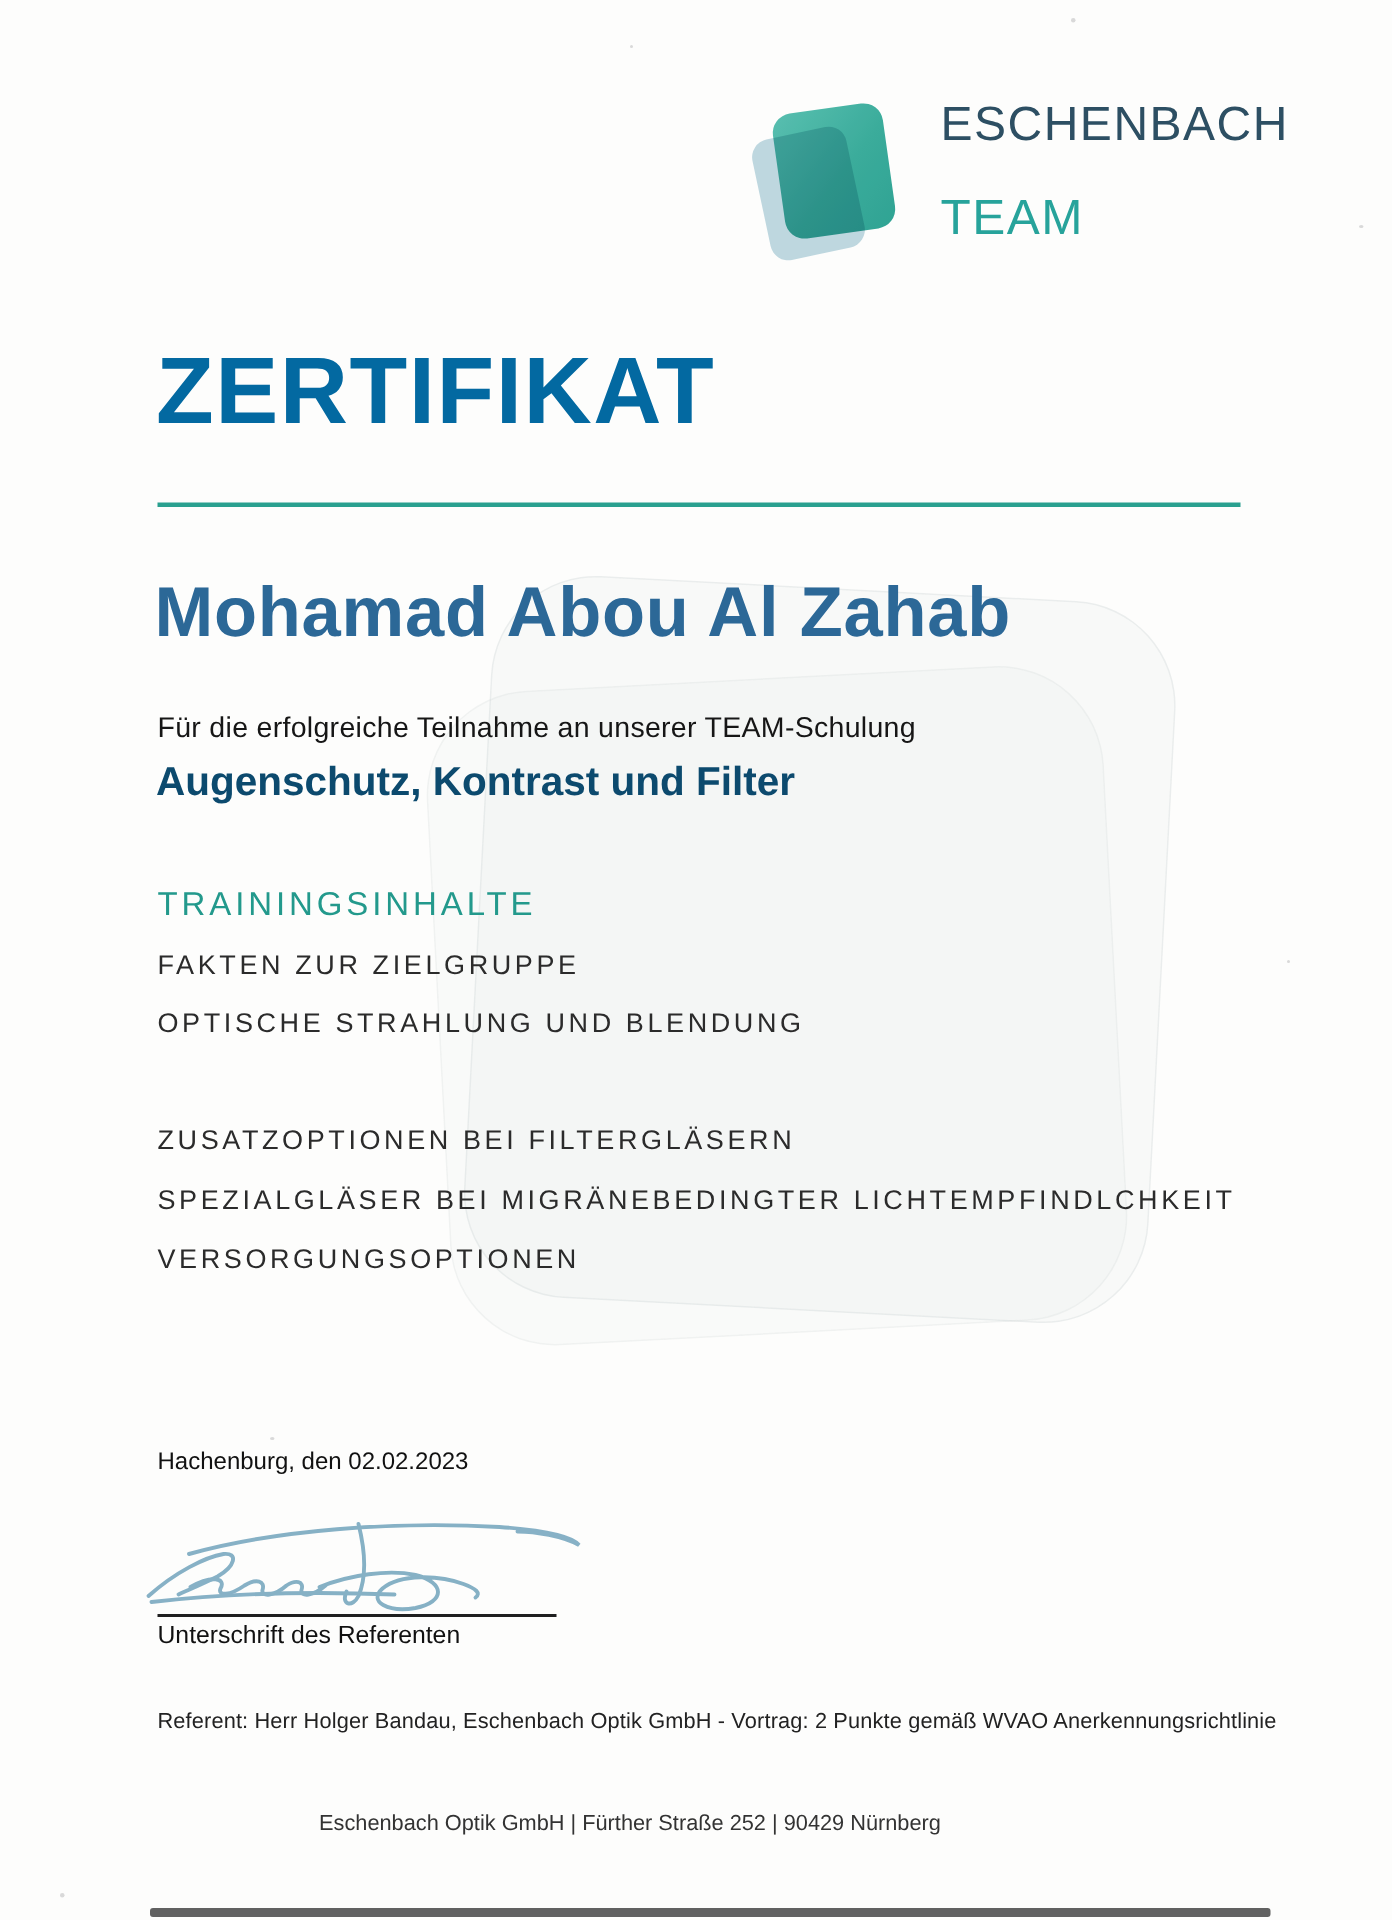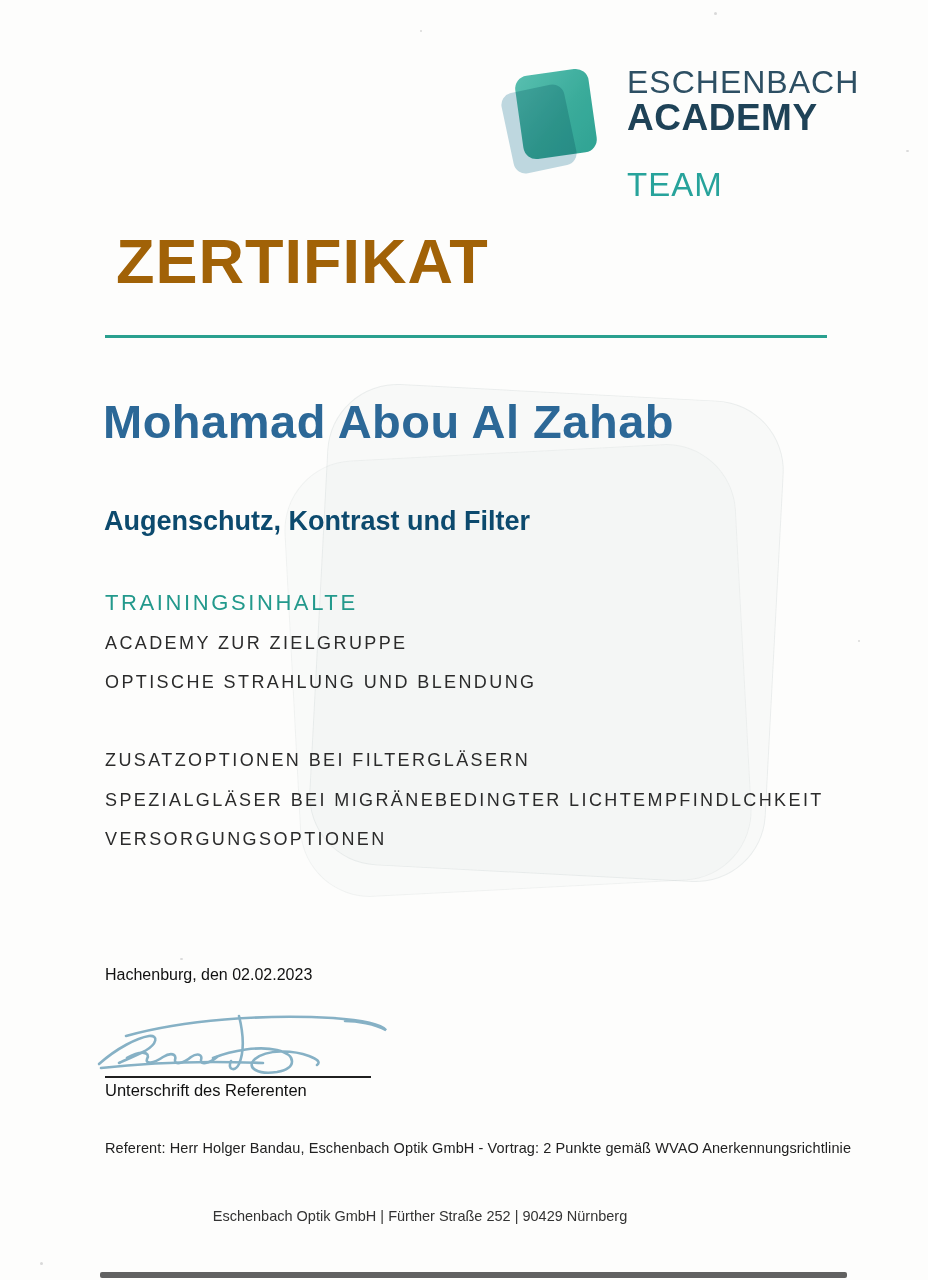--- a/index.html
+++ b/index.html
@@ -27,25 +27,25 @@
       background:rgba(141,186,202,0.55);transform:rotate(-12deg);}
   .logo-sq.front{left:16px;top:4px;width:74px;height:84px;border-radius:13px;
       background:linear-gradient(135deg,#4abcab 0%,#2aa795 55%,#1d9c8c 100%);
       opacity:0.92;transform:rotate(-8deg);}
   .logo-text{position:absolute;left:627px;top:66px;line-height:1;}
   .logo-l1{font-size:32px;font-weight:500;letter-spacing:1px;color:#2d4f63;line-height:32px;}
   .logo-l2{font-size:37px;font-weight:800;letter-spacing:0.5px;color:#1e4257;line-height:40px;}
   .logo-l3{font-size:33px;font-weight:400;letter-spacing:1px;color:#27a39b;line-height:37px;margin-top:28px;}
 
   
-  .cert-title{position:absolute;left:116px;top:225px;margin:0;
-      font-size:63px;font-weight:700;letter-spacing:1px;color:#a16207;}
+  .cert-title{position:absolute;left:104px;top:225px;margin:0;
+      font-size:63px;font-weight:700;letter-spacing:1px;color:#0369a1;}
   .title-rule{position:absolute;left:105px;top:335px;width:722px;height:3px;
       background:#2aa08f;}
-  .recipient-name{position:absolute;left:103px;top:394px;margin:0;
+  .recipient-name{position:absolute;left:103px;top:380px;margin:0;
       font-size:47px;font-weight:700;letter-spacing:0.5px;color:#2c6897;}
   .intro{position:absolute;left:105px;top:475px;margin:0;
       font-size:19px;color:#161616;letter-spacing:0.2px;}
   .course{position:absolute;left:104px;top:506px;margin:0;
       font-size:27px;font-weight:700;color:#0c4a6e;}
 
   
   .training-heading{position:absolute;left:105px;top:590px;
       font-size:22px;font-weight:500;letter-spacing:2.6px;color:#23998c;}
   .training-item{position:absolute;left:105px;line-height:24px;
@@ -78,32 +78,32 @@
   <div class="speck" style="left:180px;top:958px;width:3px;height:2px;"></div>
   <div class="speck" style="left:858px;top:640px;width:2px;height:2px;"></div>
   <div class="speck" style="left:40px;top:1262px;width:3px;height:3px;"></div>
 
   <div class="logo-mark">
     <div class="logo-sq back"></div>
     <div class="logo-sq front"></div>
   </div>
   <div class="logo-text">
     <div class="logo-l1">ESCHENBACH</div>
-    <div class="logo-l2">ACADEMY</div>
     <div class="logo-l3">TEAM</div>
   </div>
 
   <h1 class="cert-title">ZERTIFIKAT</h1>
   <div class="title-rule"></div>
 
   <h2 class="recipient-name">Mohamad Abou Al Zahab</h2>
+  <p class="intro">Für die erfolgreiche Teilnahme an unserer TEAM-Schulung</p>
   <h3 class="course">Augenschutz, Kontrast und Filter</h3>
 
   <div class="training-heading">TRAININGSINHALTE</div>
-  <div class="training-item ti0">ACADEMY ZUR ZIELGRUPPE</div>
+  <div class="training-item ti0">FAKTEN ZUR ZIELGRUPPE</div>
   <div class="training-item ti1">OPTISCHE STRAHLUNG UND BLENDUNG</div>
   <div class="training-item ti3">ZUSATZOPTIONEN BEI FILTERGLÄSERN</div>
   <div class="training-item ti4">SPEZIALGLÄSER BEI MIGRÄNEBEDINGTER LICHTEMPFINDLCHKEIT</div>
   <div class="training-item ti5">VERSORGUNGSOPTIONEN</div>
 
   <div class="date-line">Hachenburg, den 02.02.2023</div>
 
   <svg class="signature-svg" width="300" height="72" viewBox="0 0 300 72">
     <g fill="none" stroke="#7aa9c0" stroke-width="2.6" stroke-linecap="round" opacity="0.9">
       <path d="M33 30 C90 14 170 8 240 12 C268 14 288 18 293 24 C282 18 264 15 252 15"></path>

